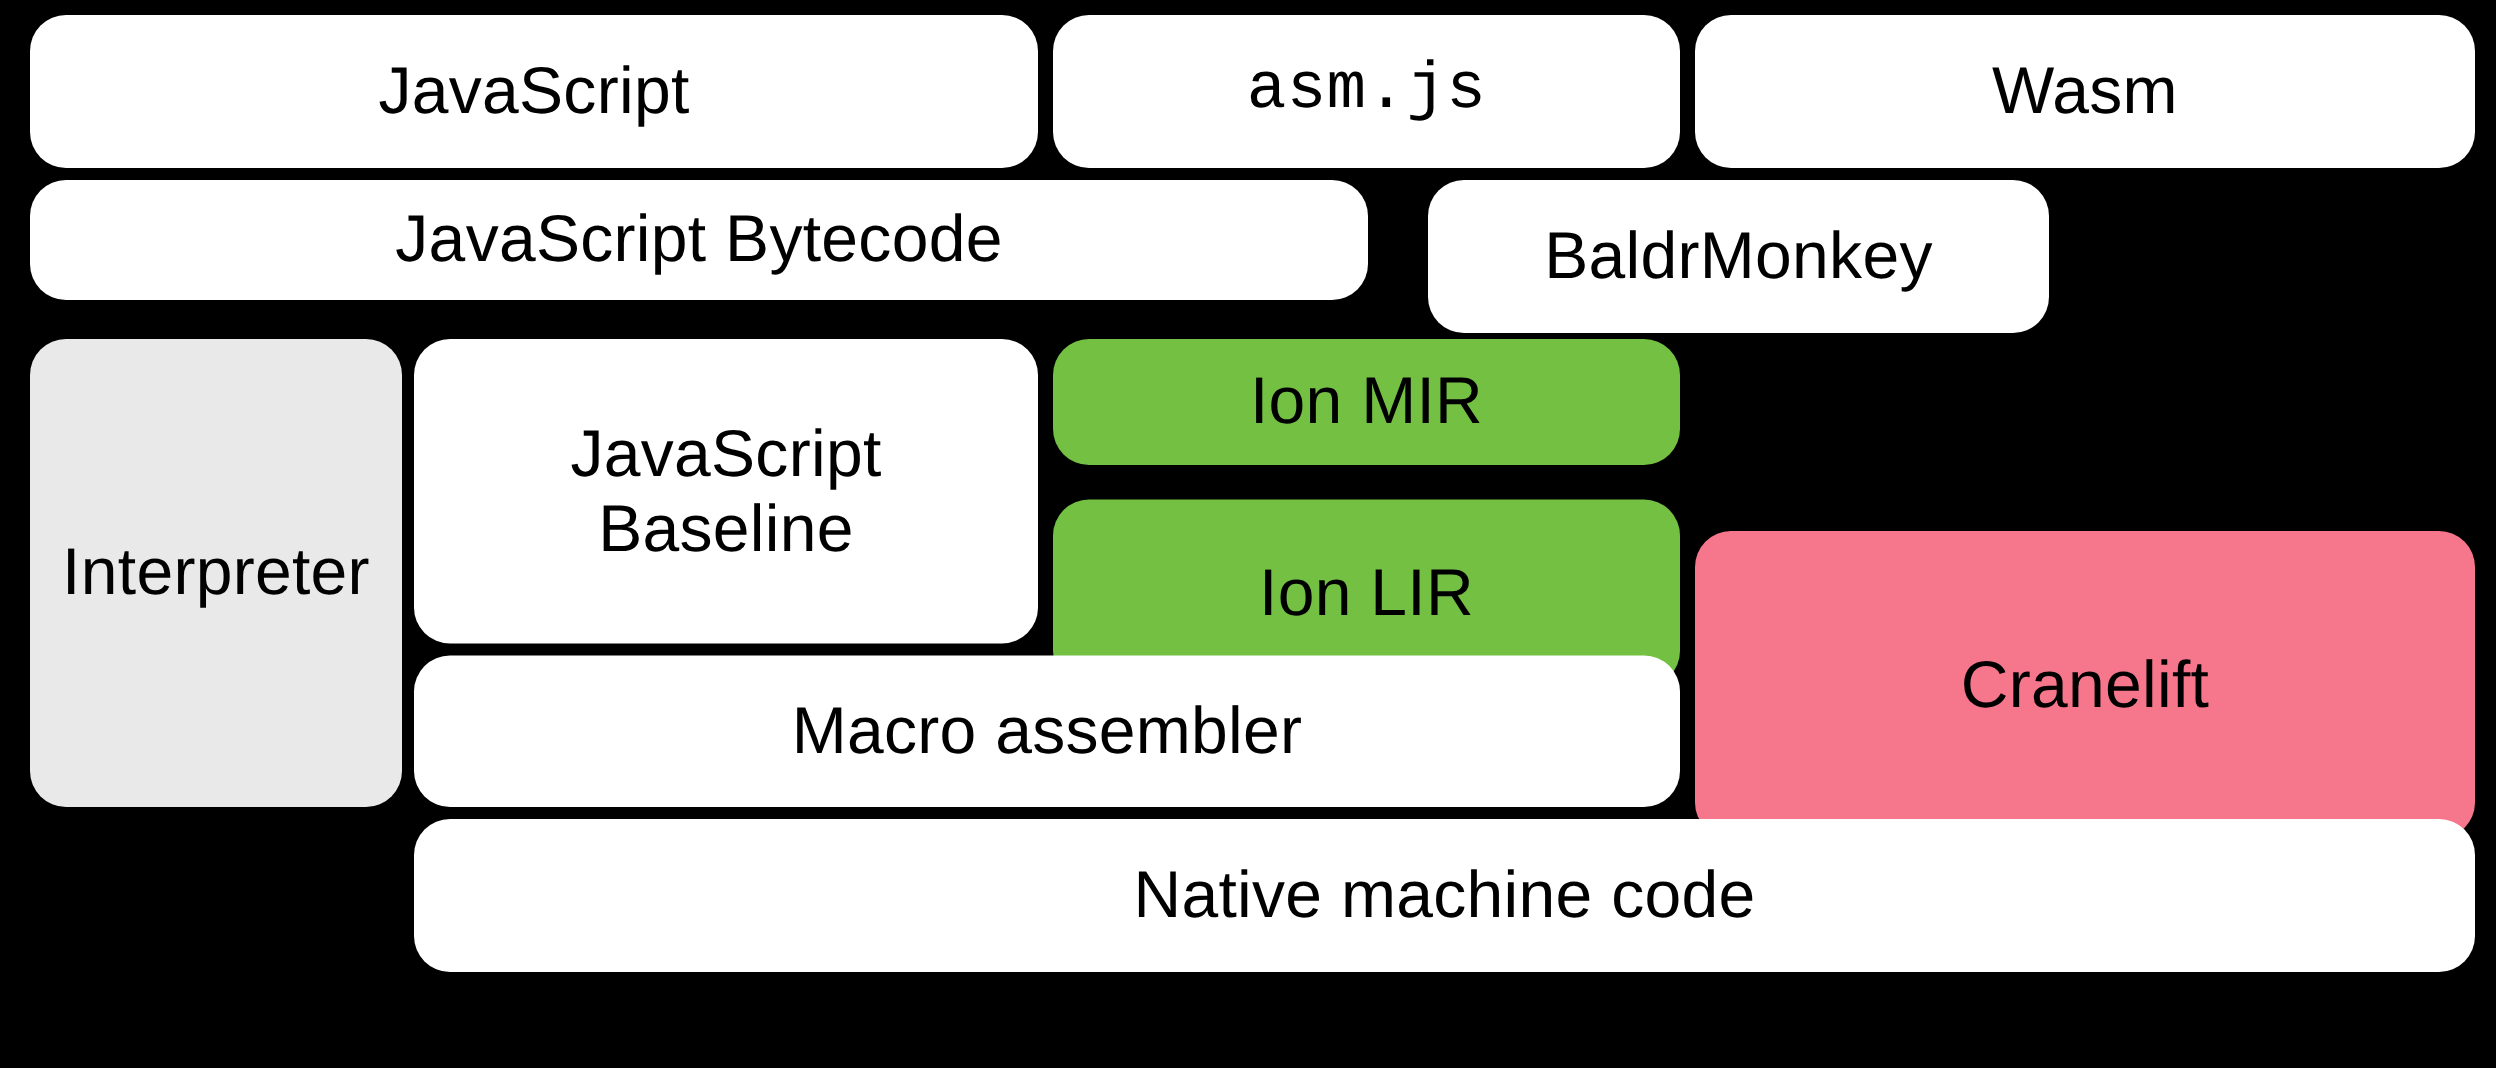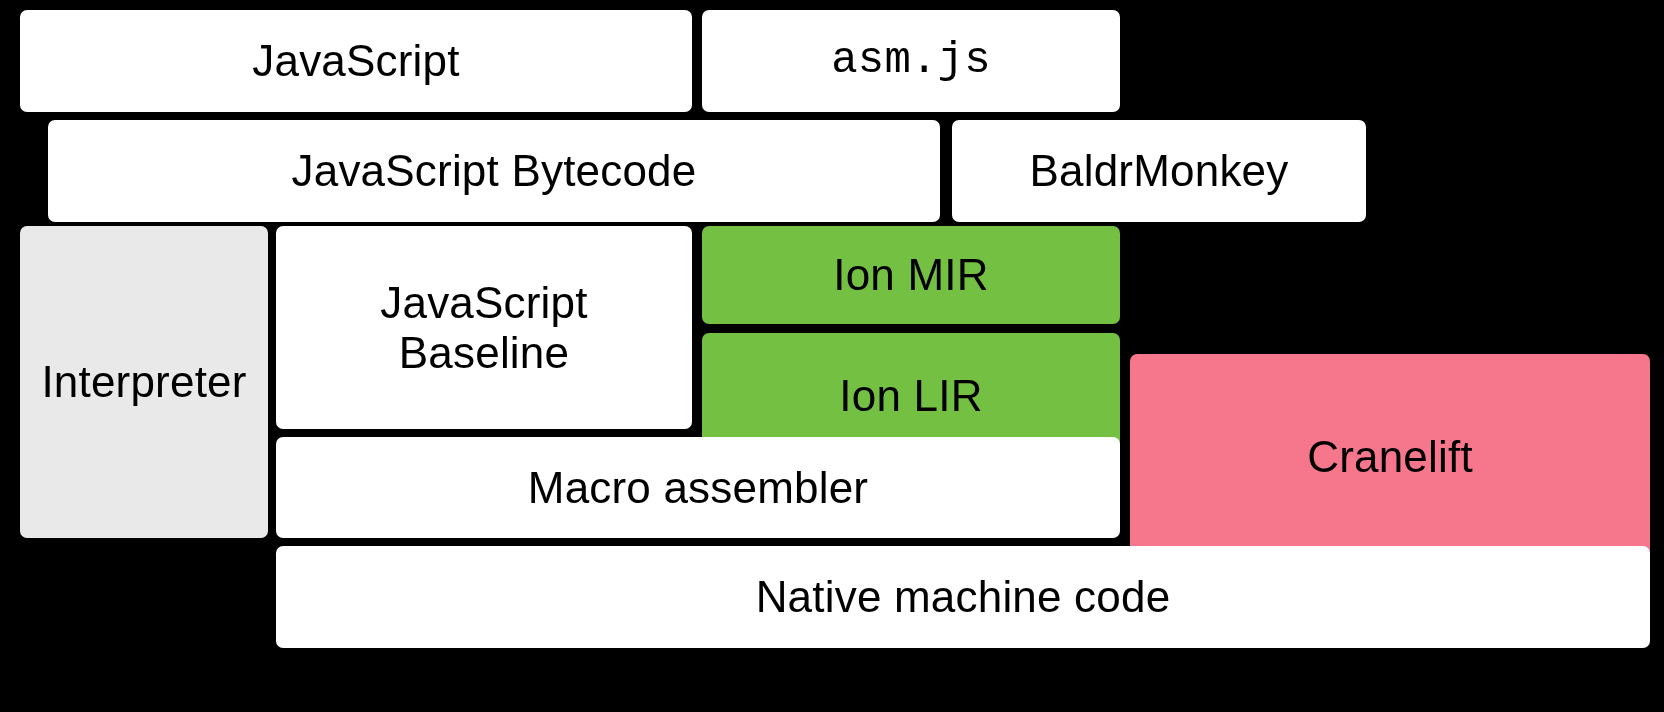--- a/index.html
+++ b/index.html
@@ -19,43 +19,44 @@
     height: 712px;
     background: #000000;
   }
   .node {
     position: absolute;
     box-sizing: border-box;
     display: flex;
     align-items: center;
     justify-content: center;
     text-align: center;
-    border-radius: 7px;
+    border-radius: 24px;
     color: #000000;
     font-size: 44px;
     line-height: 1.12;
     font-weight: 400;
     letter-spacing: 0.2px;
     white-space: pre-line;
     user-select: none;
   }
   .fill-white  { background: #ffffff; }
   .fill-grey   { background: #e9e9e9; }
   .fill-green  { background: #74c043; }
   .fill-pink   { background: #f6778c; margin-top: 21px; }
 </style>
 </head>
 <body>
 
 <div id="diagram" style="background: rgb(0, 0, 0);">
     <div class="node fill-white" style="left: 20px; top: 10px; width: 672px; height: 102px;">JavaScript</div>
     <div class="node fill-white" style="left: 702px; top: 10px; width: 418px; height: 102px; font-family: Liberation Mono, monospace;">asm.js</div>
-    <div class="node fill-white" style="left: 20px; top: 120px; width: 892px; height: 102px; margin-left: 28px;">JavaScript Bytecode</div>
+    <div class="node fill-white" style="left: 1130px; top: 10px; width: 520px; height: 102px;">Wasm</div>
+    <div class="node fill-white" style="left: 20px; top: 120px; width: 892px; height: 80px;">JavaScript Bytecode</div>
     <div class="node fill-white" style="left: 920px; top: 120px; width: 414px; height: 102px; margin-left: 32px;">BaldrMonkey</div>
     <div class="node fill-grey" style="left: 20px; top: 226px; width: 248px; height: 312px; text-align: center;">Interpreter</div>
     <div class="node fill-white" style="left: 276px; top: 226px; width: 416px; height: 203px;">JavaScript
 Baseline</div>
-    <div class="node fill-green" style="left: 702px; top: 226px; width: 418px; height: 98px;">Ion MIR</div>
+    <div class="node fill-green" style="left: 702px; top: 226px; width: 418px; height: 84px;">Ion MIR</div>
     <div class="node fill-green" style="left: 702px; top: 333px; width: 418px; height: 125px;">Ion LIR</div>
     <div class="node fill-pink" style="left: 1130px; top: 333px; width: 520px; height: 205px;">Cranelift</div>
     <div class="node fill-white" style="left: 276px; top: 437px; width: 844px; height: 101px;">Macro assembler</div>
     <div class="node fill-white" style="left: 276px; top: 546px; width: 1374px; height: 102px;">Native machine code</div>
   </div>
 
 </body></html>

